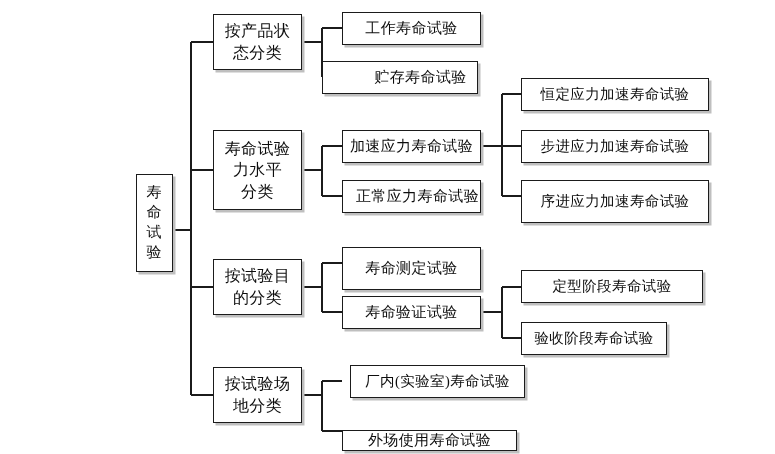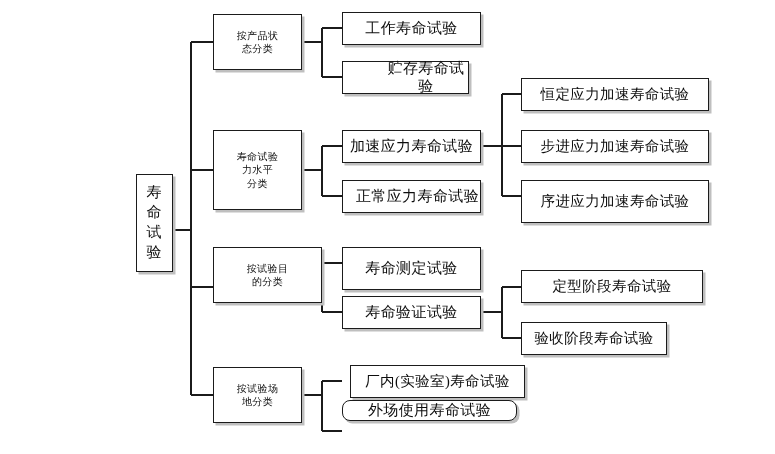--- a/index.html
+++ b/index.html
@@ -39,21 +39,21 @@
     letter-spacing: 0.4px;
     white-space: pre-line;
     z-index: 2;
   }
   .node.root {
     font-size: 15px;
     line-height: 1.32;
     letter-spacing: 1px;
   }
   .node.lvl1 {
-    font-size: 10px;
+    font-size: 16px;
     line-height: 1.35;
   }
   .node.leaf {
     font-size: 15px;
   }
   .node.leaf3 {
     font-size: 14.5px;
   }
 </style>
 </head>
@@ -109,29 +109,29 @@
 试
 验</div>
 
   <div class="node lvl1" style="left:213px; top:14px; width:89px; height:56px;">按产品状
 态分类</div>
 
   <div class="node lvl1" style="left:213px; top:130px; width:89px; height:80px;">寿命试验
 力水平
 分类</div>
 
-  <div class="node lvl1" style="left:213px; top:247px; width:109px; height:56px;">按试验目
+  <div class="node lvl1" style="left:213px; top:259px; width:89px; height:56px;">按试验目
 的分类</div>
 
   <div class="node lvl1" style="left:213px; top:367px; width:89px; height:56px;">按试验场
 地分类</div>
 
   <div class="node leaf" style="left:342px; top:12px; width:139px; height:33px;">工作寿命试验</div>
 
-  <div class="node leaf" style="left:342px; top:61px; width:127px; height:33px;padding-left:41px;">贮存寿命试验</div>
+  <div class="node leaf" style="left:322px; top:61px; width:156px; height:33px;padding-left:41px;">贮存寿命试验</div>
 
   <div class="node leaf" style="left:342px; top:130px; width:139px; height:33px;">加速应力寿命试验</div>
 
   <div class="node leaf" style="left:342px; top:180px; width:139px; height:33px;padding-left:12px;">正常应力寿命试验</div>
 
   <div class="node leaf3" style="left:521px; top:78px; width:188px; height:33px;">恒定应力加速寿命试验</div>
 
   <div class="node leaf3" style="left:521px; top:130px; width:188px; height:33px;">步进应力加速寿命试验</div>
 
   <div class="node leaf3" style="left:521px; top:180px; width:188px; height:43px;">序进应力加速寿命试验</div>
@@ -139,15 +139,15 @@
   <div class="node leaf" style="left:342px; top:247px; width:139px; height:43px;">寿命测定试验</div>
 
   <div class="node leaf" style="left:342px; top:296px; width:139px; height:33px;">寿命验证试验</div>
 
   <div class="node leaf3" style="left:521px; top:270px; width:182px; height:33px;">定型阶段寿命试验</div>
 
   <div class="node leaf3" style="left:521px; top:322px; width:146px; height:33px;">验收阶段寿命试验</div>
 
   <div class="node leaf3" style="left:350px; top:365px; width:175px; height:33px;">厂内(实验室)寿命试验</div>
 
-  <div class="node leaf" style="left:342px; top:400px; width:175px; height:21px;border-radius:8px;">外场使用寿命试验</div>
+  <div class="node leaf" style="left:342px; top:430px; width:175px; height:21px;">外场使用寿命试验</div>
 
 </div>
 
 </body></html>

